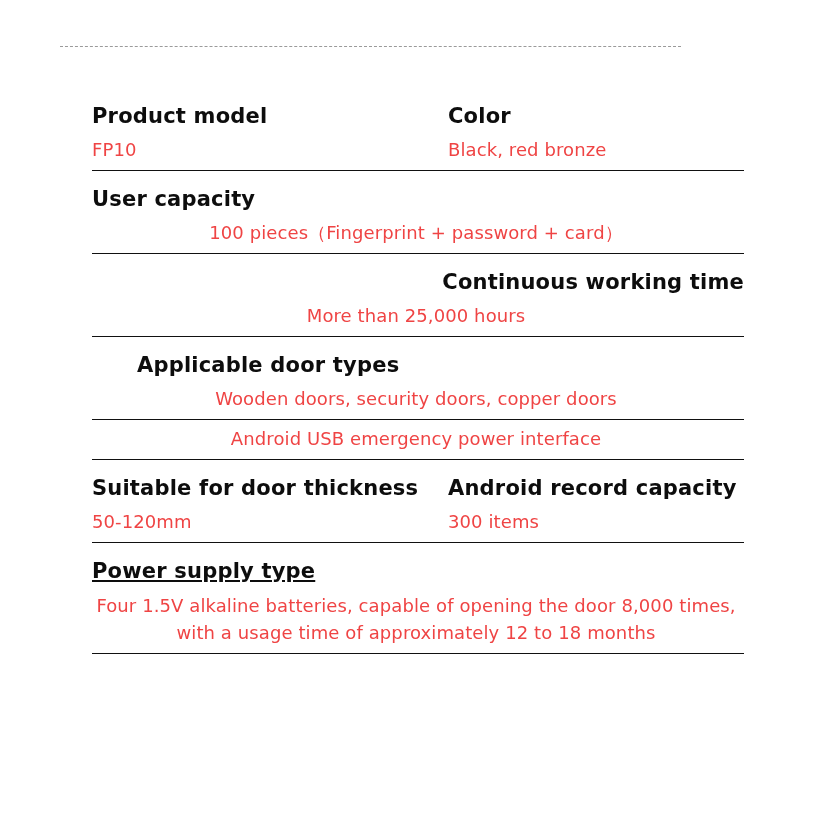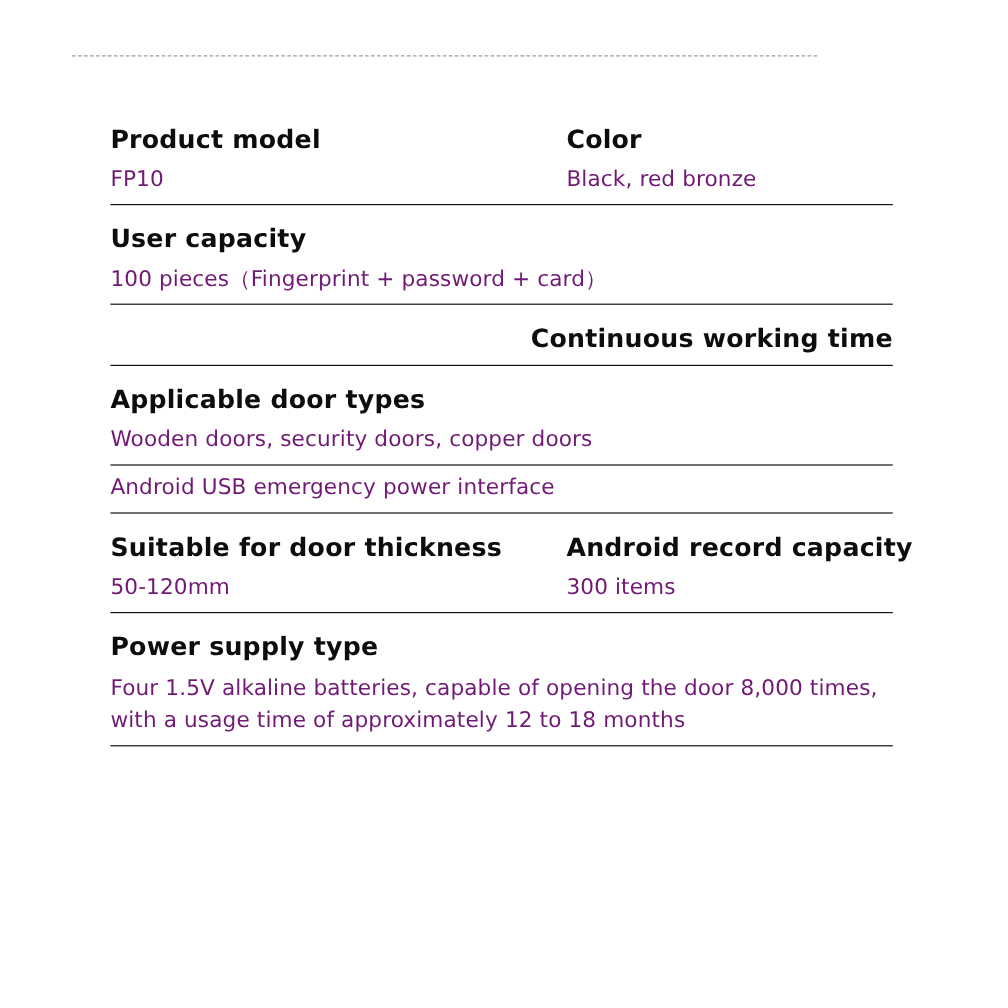--- a/index.html
+++ b/index.html
@@ -42,48 +42,48 @@
     display: flex;
   }
   .col {
     flex: 0 0 auto;
   }
   .col-left {
     width: 356px;
   }
   .col-right {
     width: 296px;
-    margin-left: 24px;
   }
   .label {
     font-weight: bold;
     font-size: 21px;
     letter-spacing: 0.2px;
     line-height: 1.38;
     padding-top: 12px;
     color: #0d0d0d;
   }
   .value {
     font-size: 18px;
     line-height: 1.5;
-    color: #701a75;
+    color: #ef4444;
     padding-top: 5px;
     letter-spacing: 0.1px;
   }
   .value.wrap {
     width: 648px;
+    text-align: center;
   }
   .r1 { }
   .r1 .label { padding-top: 10px; }
   .r2 .label { padding-top: 14px; }
   .r3 .label { padding-top: 14px; text-align: right; }
-  .r4 .label { padding-top: 14px; }
+  .r4 .label { padding-top: 14px; margin-left: 45px; }
   .r5 .label { padding-top: 14px; }
   .r6 .label { padding-top: 14px; }
-  .r7 .label { padding-top: 14px; }
+  .r7 .label { padding-top: 14px; text-decoration: underline; }
   .r7 .value { padding-top: 6px; }
 </style>
 </head>
 <body>
 
 <div class="page">
 
   <div class="top-dashed"></div>
 
   <div class="spec-table">
@@ -99,20 +99,21 @@
       </div>
     </div>
 
     <div class="spec-row r2">
       <div class="label">User capacity</div>
       <div class="value wrap">100 pieces（Fingerprint + password + card）</div>
     </div>
 
     <div class="spec-row r3">
       <div class="label">Continuous working time</div>
+      <div class="value wrap">More than 25,000 hours</div>
     </div>
 
     <div class="spec-row r4">
       <div class="label">Applicable door types</div>
       <div class="value wrap">Wooden doors, security doors, copper doors</div>
     </div>
 
     <div class="spec-row r5">
       <div class="value wrap">Android USB emergency power interface</div>
     </div>

